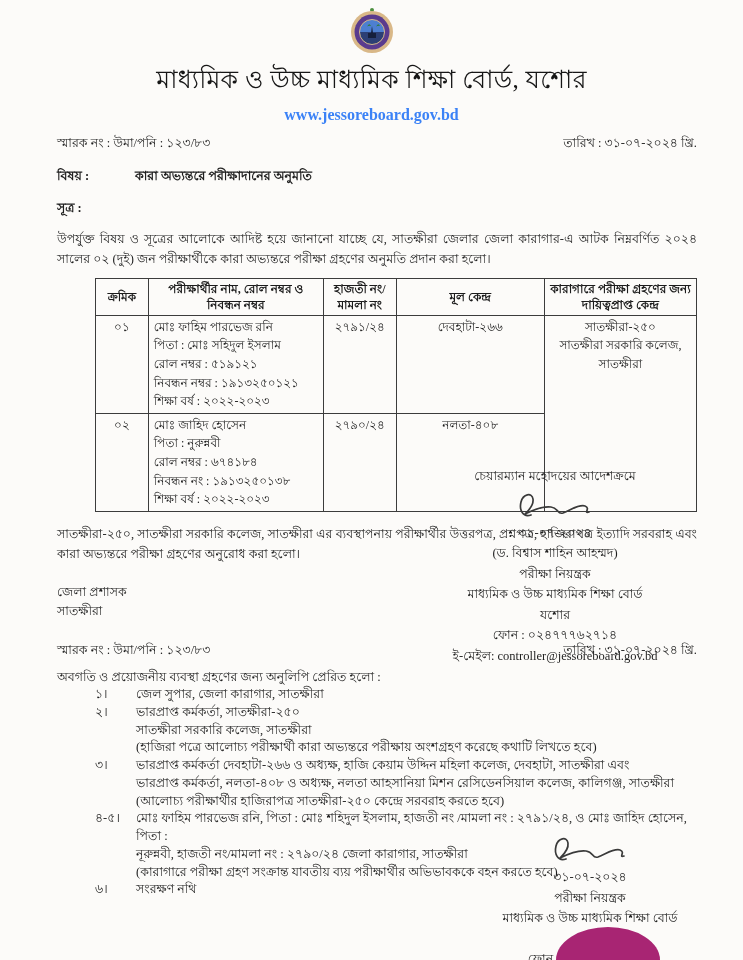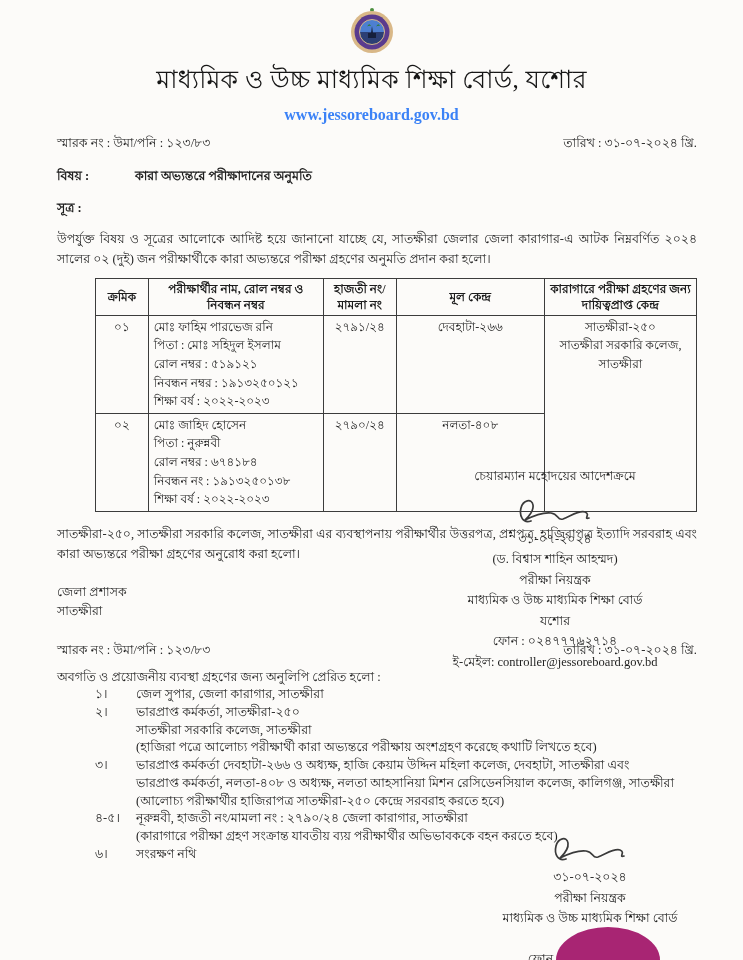--- a/index.html
+++ b/index.html
@@ -47,21 +47,21 @@
   .col-main{width:138px;text-align:center;vertical-align:middle;}
   .col-assigned{width:142px;text-align:center;vertical-align:middle;line-height:1.6;}
   td.col-serial{padding-top:4px;}
   .cell-line{line-height:1.55;}
   
   .closing-par{font-size:12.5px;line-height:1.58;text-align:justify;margin-top:13px;}
   .sig-top{
     position:absolute;left:405px;top:468px;width:300px;
     text-align:center;font-size:12.5px;line-height:1.4;
   }
-  .sig-top .order{margin-bottom:8px;}
+  .sig-top .order{margin-bottom:2px;}
   .sig-line{margin-top:3px;}
   .sig-scribble{display:block;margin:2px auto 0;}
   .addressee{
     position:absolute;left:57px;top:583px;
     font-size:12.5px;line-height:1.5;
   }
   .memo2-row{
     position:absolute;left:57px;right:46px;top:641px;
     display:flex;justify-content:space-between;font-size:12.5px;
   }
@@ -211,20 +211,21 @@
       <span class="no">৩।</span>
       <span class="lines">
         <div>ভারপ্রাপ্ত কর্মকর্তা দেবহাটা-২৬৬ ও অধ্যক্ষ, হাজি কেয়াম উদ্দিন মহিলা কলেজ, দেবহাটা, সাতক্ষীরা এবং</div>
         <div>ভারপ্রাপ্ত কর্মকর্তা, নলতা-৪০৮ ও অধ্যক্ষ, নলতা আহসানিয়া মিশন রেসিডেনসিয়াল কলেজ, কালিগঞ্জ, সাতক্ষীরা</div>
         <div>(আলোচ্য পরীক্ষার্থীর হাজিরাপত্র সাতক্ষীরা-২৫০ কেন্দ্রে সরবরাহ করতে হবে)</div>
       </span>
     </div>
     <div class="copy-item">
       <span class="no">৪-৫।</span>
       <span class="lines">
+        <div>মোঃ ফাহিম পারভেজ রনি, পিতা : মোঃ শহিদুল ইসলাম, হাজতী নং /মামলা নং : ২৭৯১/২৪,  ও মোঃ জাহিদ হোসেন, পিতা :</div>
         <div>নূরুন্নবী, হাজতী নং/মামলা নং : ২৭৯০/২৪ জেলা কারাগার, সাতক্ষীরা</div>
         <div>(কারাগারে পরীক্ষা গ্রহণ সংক্রান্ত যাবতীয় ব্যয় পরীক্ষার্থীর অভিভাবককে বহন করতে হবে)</div>
       </span>
     </div>
     <div class="copy-item">
       <span class="no">৬।</span>
       <span class="lines"><span>সংরক্ষণ নথি</span></span>
     </div>
   </div>
 

